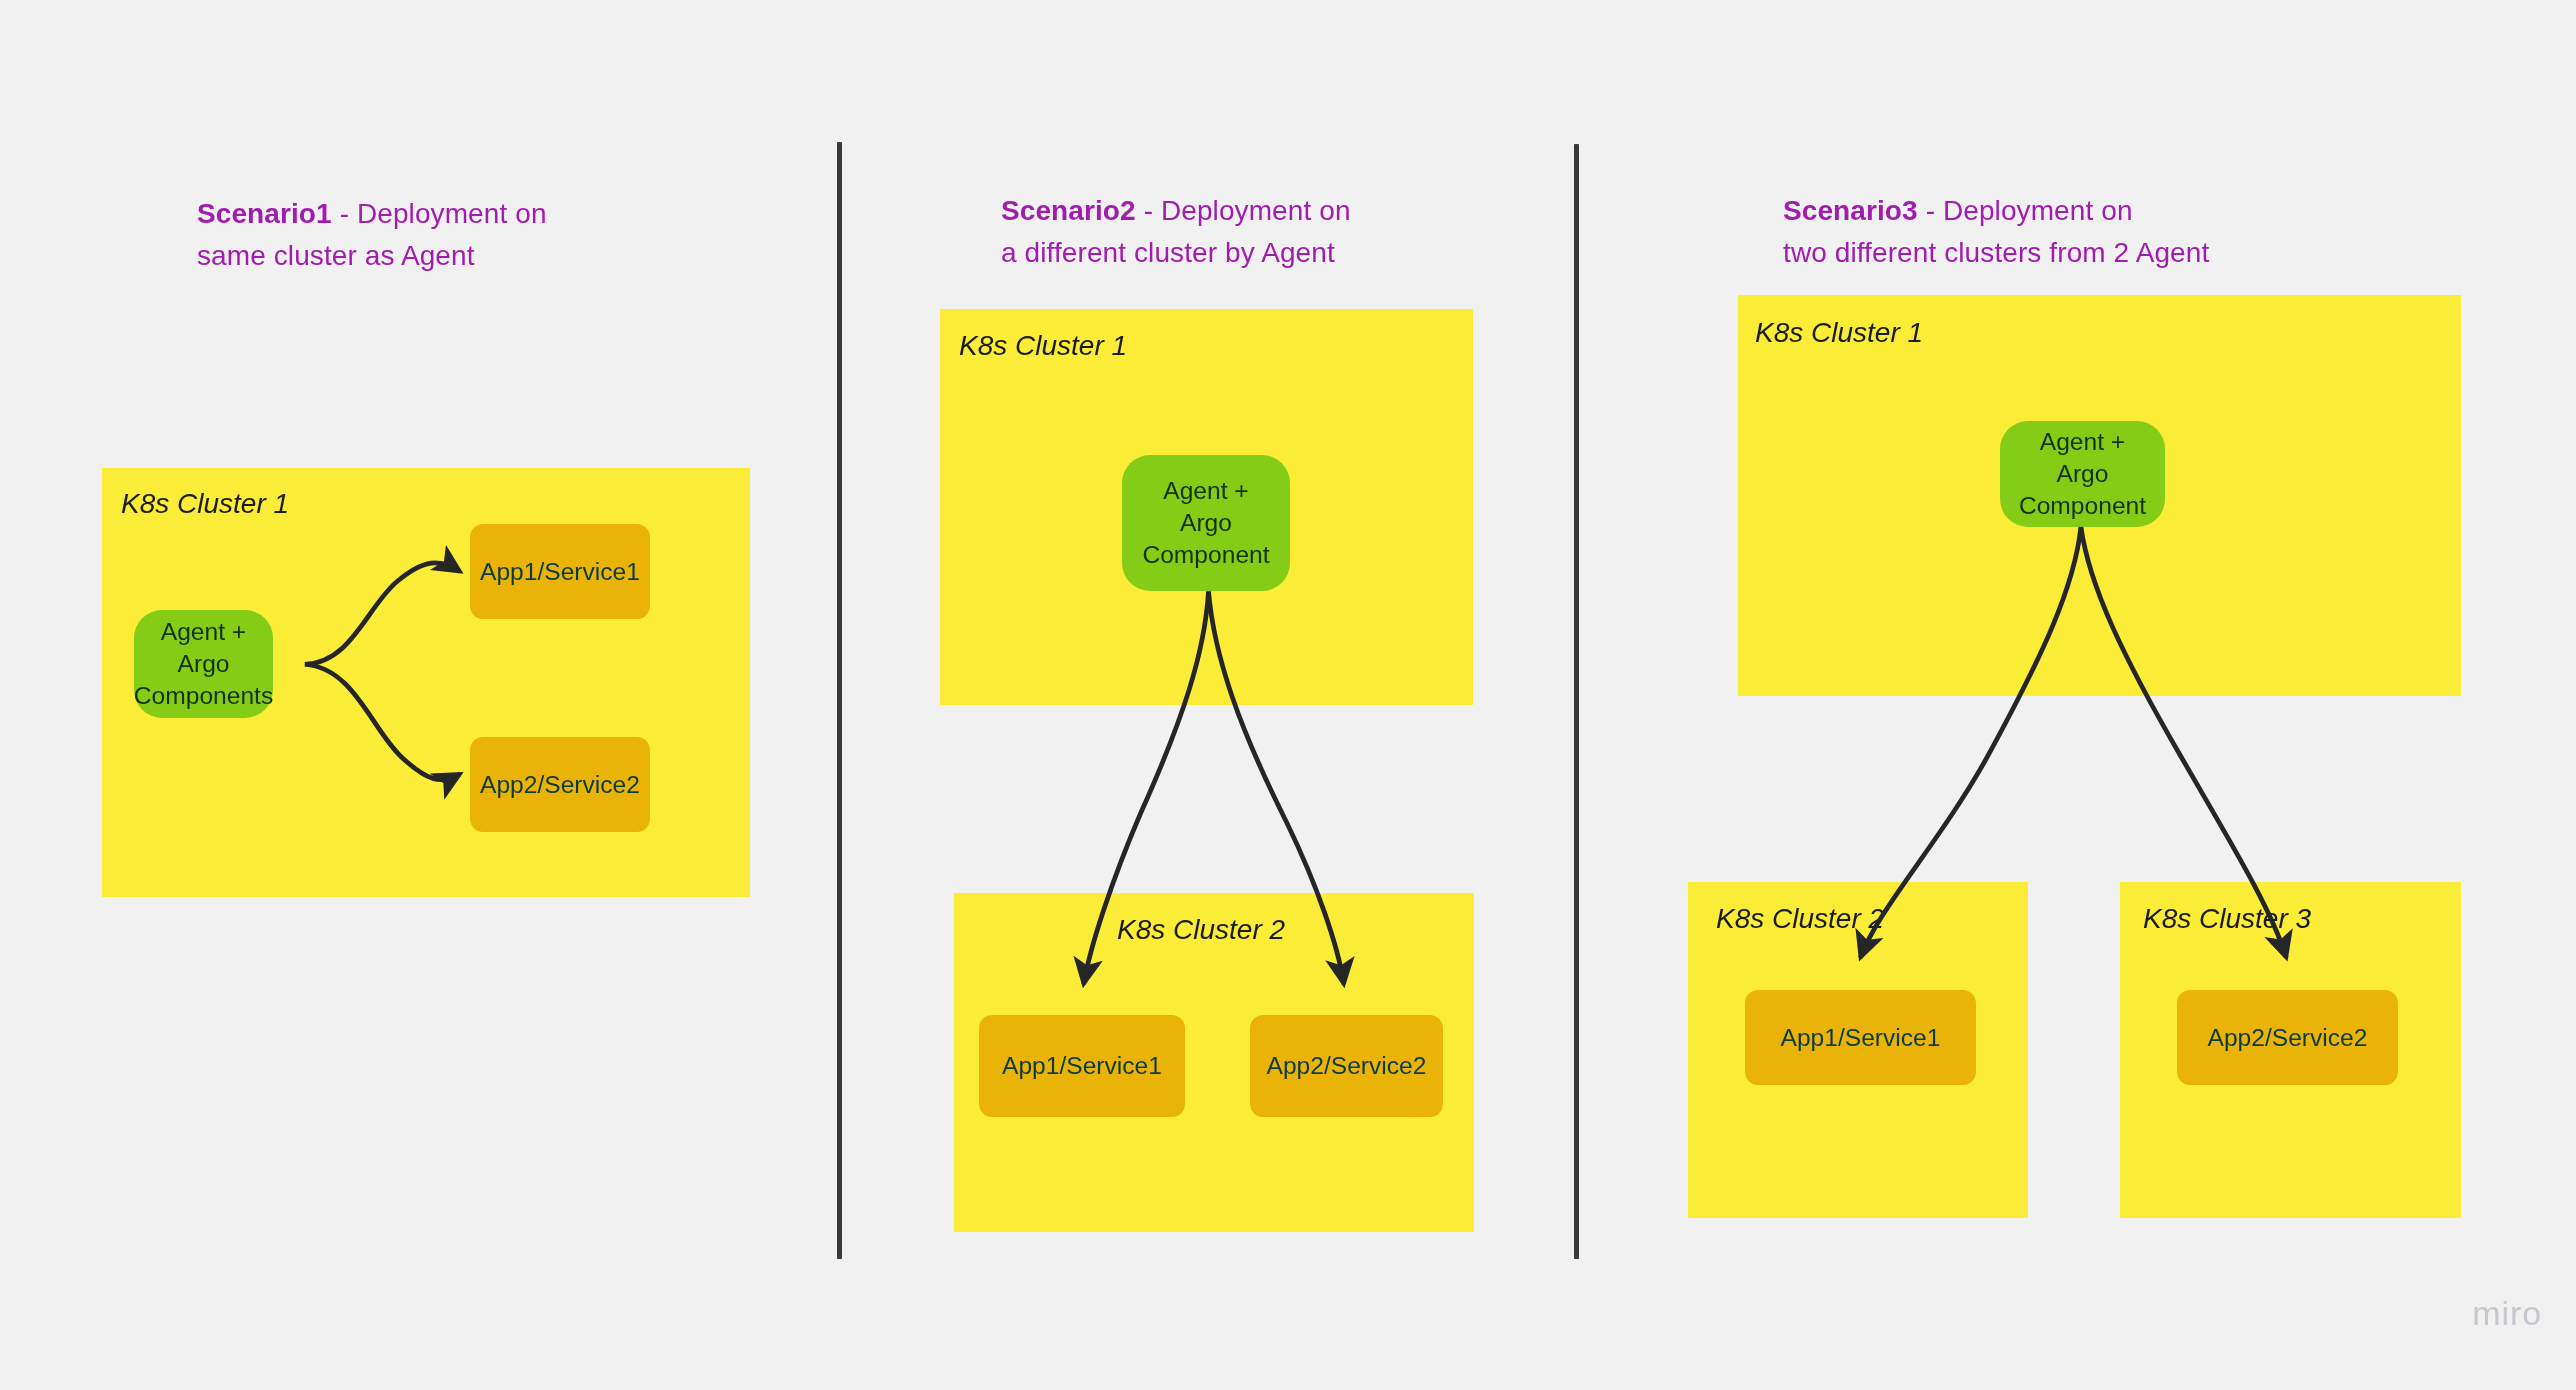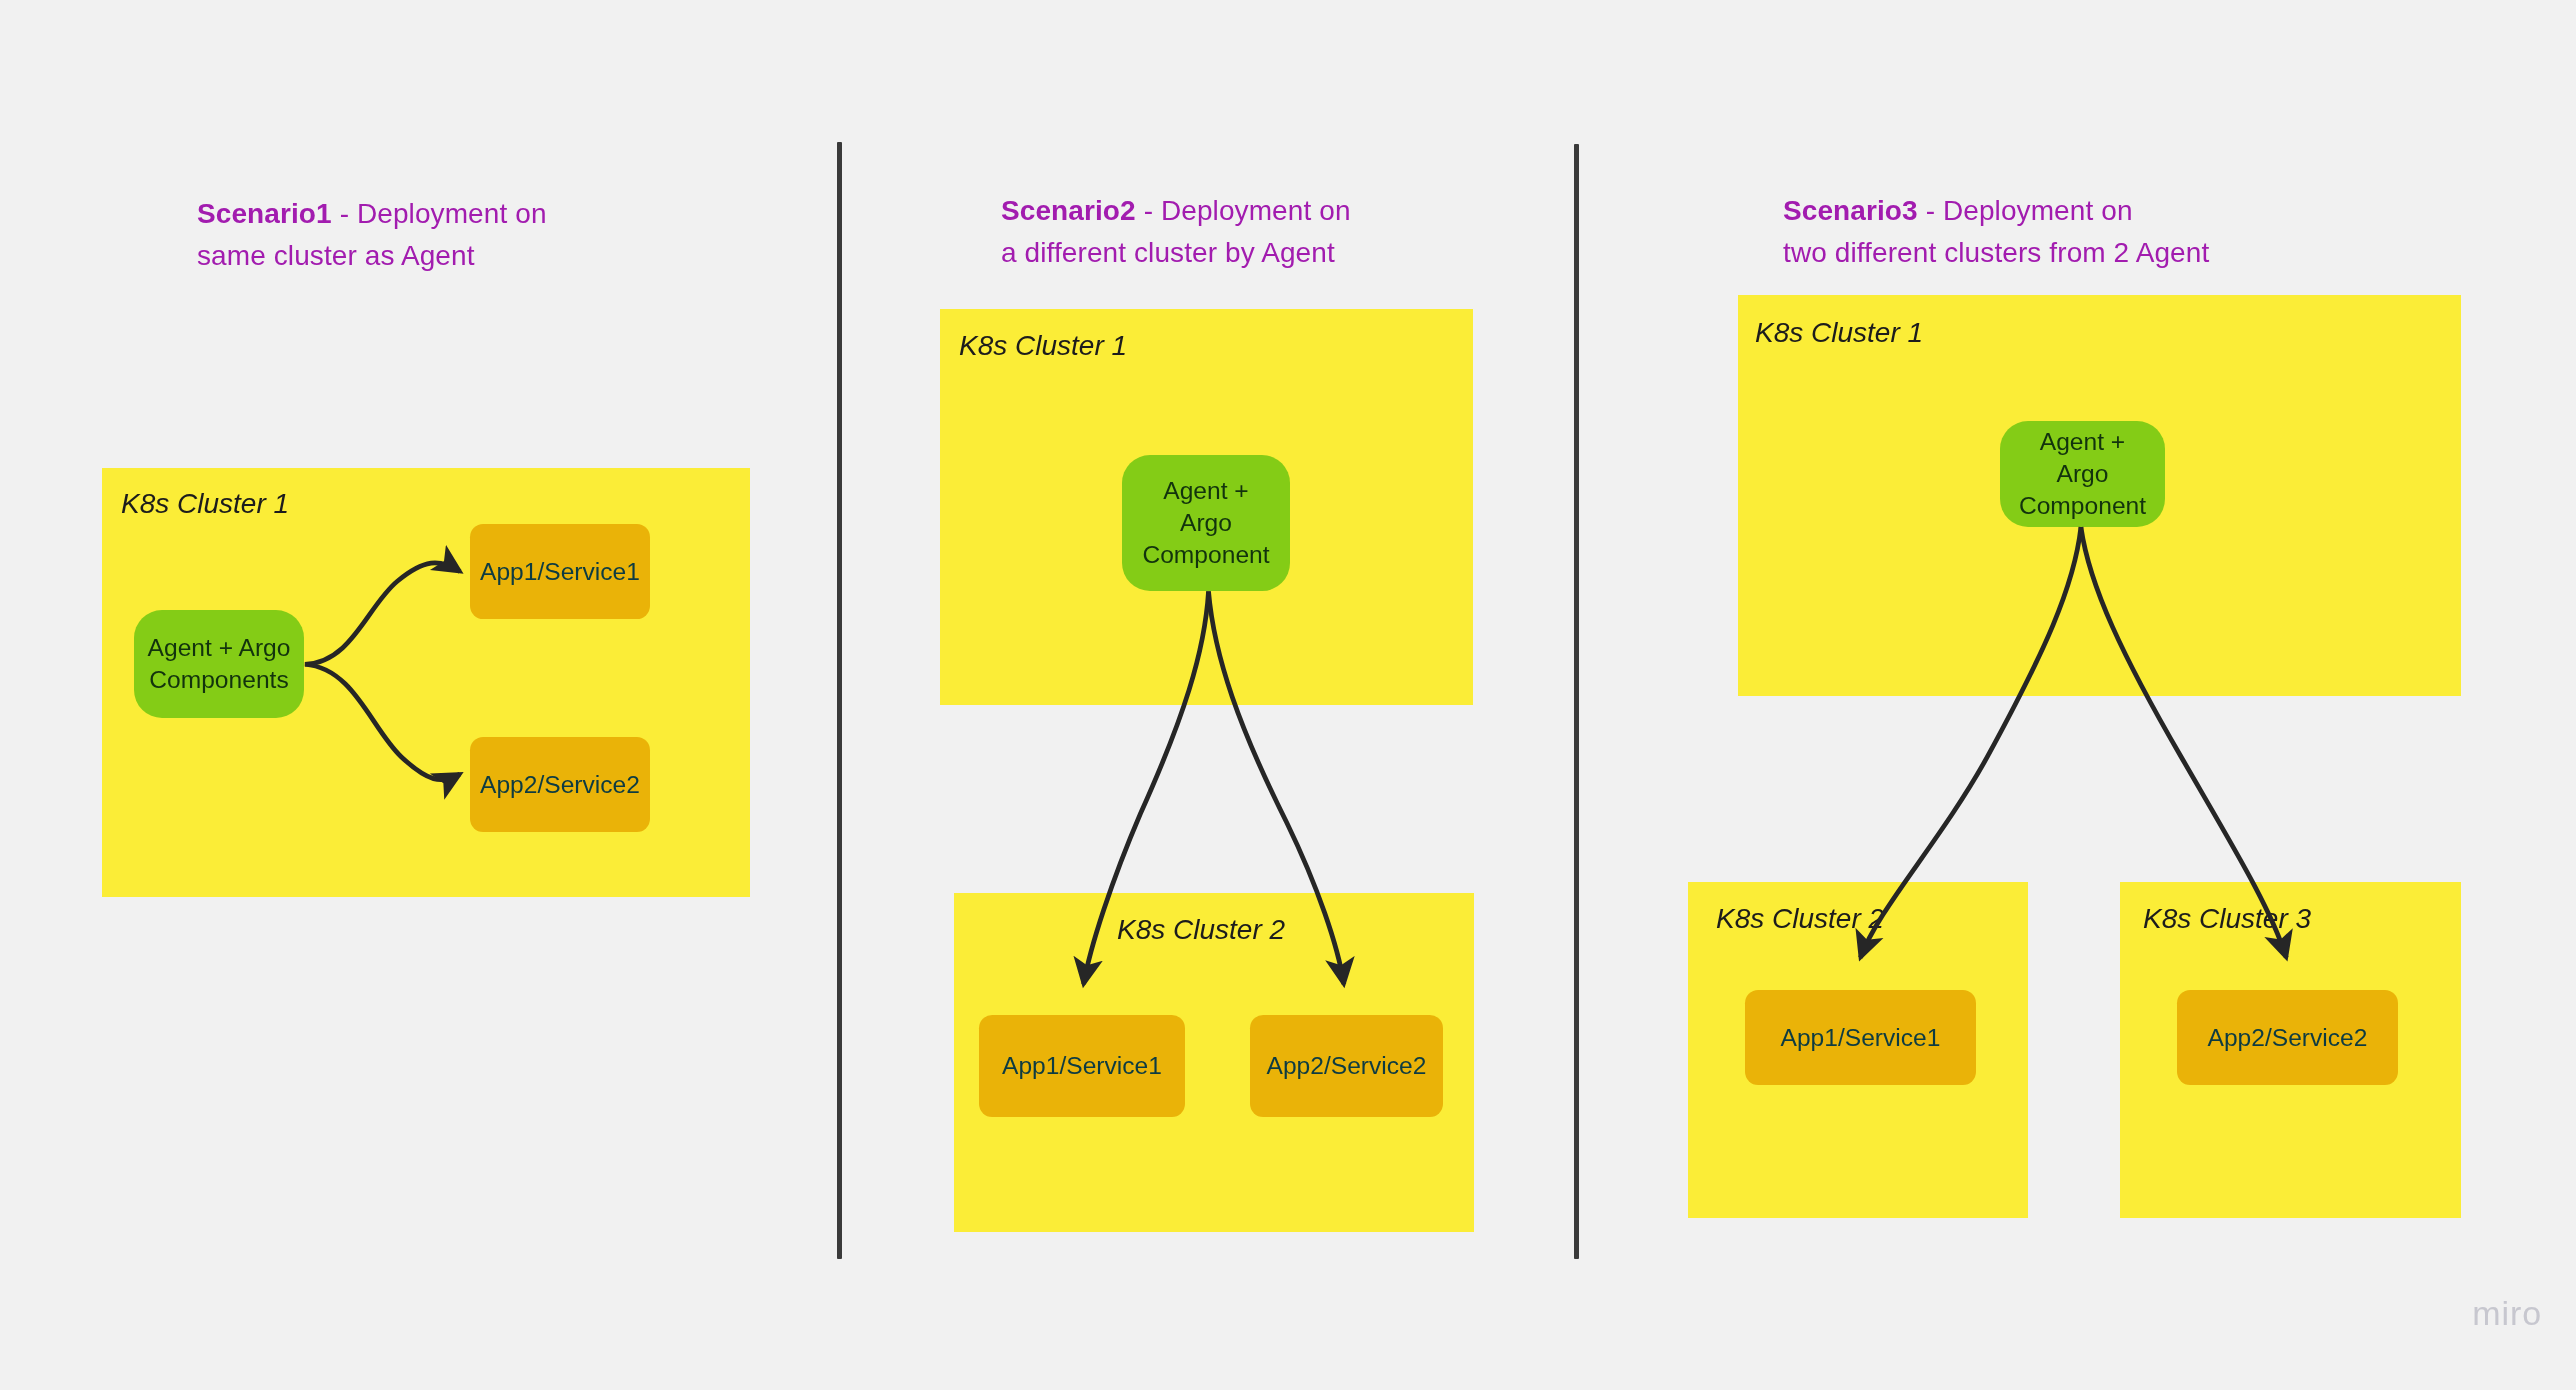--- a/index.html
+++ b/index.html
@@ -103,21 +103,21 @@
 
   <div class="scenario-title" style="left:197px; top:150px; width:587px;">
     <span class="strong">Scenario1</span><span> - Deployment on
 same cluster as Agent</span>
   </div>
 
   <div class="cluster" style="left:102px; top:468px; width:648px; height:429px;">
     <div class="cluster-label" style="left:19px; top:22px;">K8s Cluster 1</div>
   </div>
 
-  <div class="node agent" style="left:134px; top:610px; width:170px; height:108px;">Agent + Argo
+  <div class="node agent" style="left:134px; top:610px; width:139px; height:108px;">Agent + Argo
 Components</div>
 
   <div class="node app" style="left:470px; top:524px; width:180px; height:95px;">App1/Service1</div>
 
   <div class="node app" style="left:470px; top:737px; width:180px; height:95px;">App2/Service2</div>
 
   <svg class="arrows" viewBox="0 0 2722 1469" width="2576" height="1390">
     <defs>
       <marker id="ah" viewBox="0 0 12 12" refX="9.5" refY="6" markerWidth="7" markerHeight="7" orient="auto-start-reverse">
         <path d="M 0 0.6 L 11 6 L 0 11.4 L 2.6 6 Z" fill="#262626"></path>

